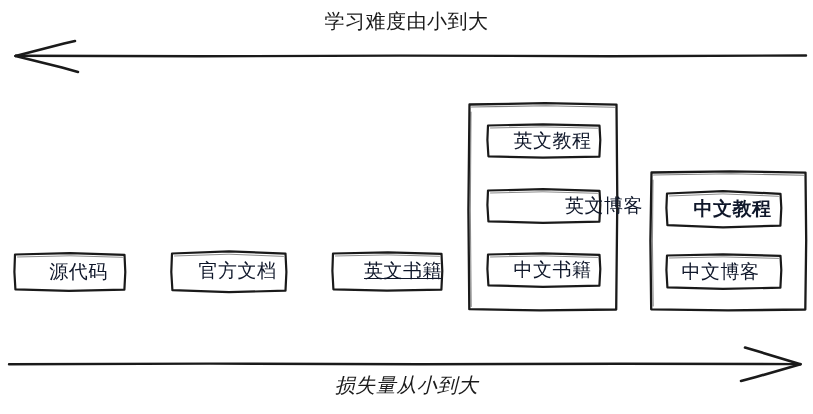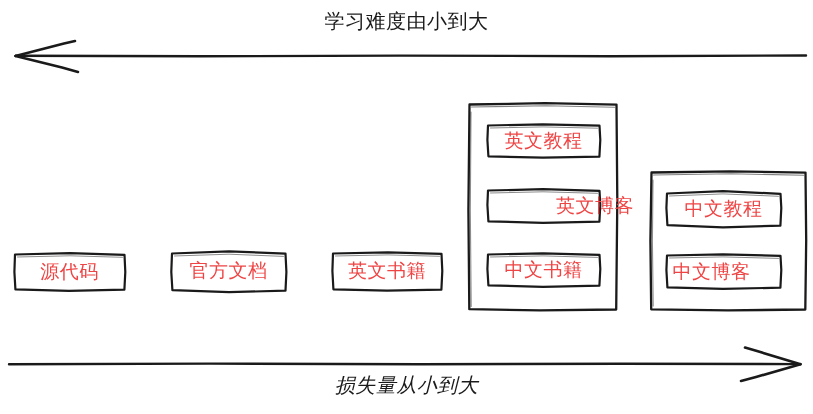--- a/index.html
+++ b/index.html
@@ -34,21 +34,22 @@
     line-height: 20px;
     text-align: center;
     width: 100%;
     left: 0;
   }
   .axis-label span { display: inline-block; }
   .box-label {
     font-size: 19px;
     line-height: 22px;
     text-align: center;
-    color: #ef4444;
+    color: #0f172a;
+    margin-left: 9px;
   }
   .hit {
     position: absolute;
     background: transparent;
   }
 </style>
 </head>
 <body>
 
 <div id="canvas">
@@ -128,28 +129,28 @@
   </div>
 
   <div class="label axis-label" style="top:375px;font-style:italic;">
     <span>损失量从小到大</span>
   </div>
 
   <div class="label box-label" style="left:14px; top:261px; width:111px;">源代码</div>
 
   <div class="label box-label" style="left:171px; top:260px; width:115px;">官方文档</div>
 
-  <div class="label box-label" style="left:332px; top:260px; width:110px;">英文书籍</div>
+  <div class="label box-label" style="left:339px; top:260px; width:110px;text-decoration:underline;">英文书籍</div>
 
   <div class="label box-label" style="left:487px; top:130px; width:113px;">英文教程</div>
 
   <div class="label box-label" style="left:487px; top:195px; width:134px;padding-left:41px;">英文博客</div>
 
   <div class="label box-label" style="left:487px; top:259px; width:113px;">中文书籍</div>
 
-  <div class="label box-label" style="left:666px; top:198px; width:115px;">中文教程</div>
+  <div class="label box-label" style="left:666px; top:198px; width:115px;font-weight:bold;">中文教程</div>
 
   <div class="label box-label" style="left:666px; top:261px; width:91px;">中文博客</div>
 
   <div class="hit" style="left:468px; top:103px; width:149px; height:207px;"></div>
   <div class="hit" style="left:650px; top:171px; width:156px; height:139px;"></div>
 
 </div>
 
 </body></html>

